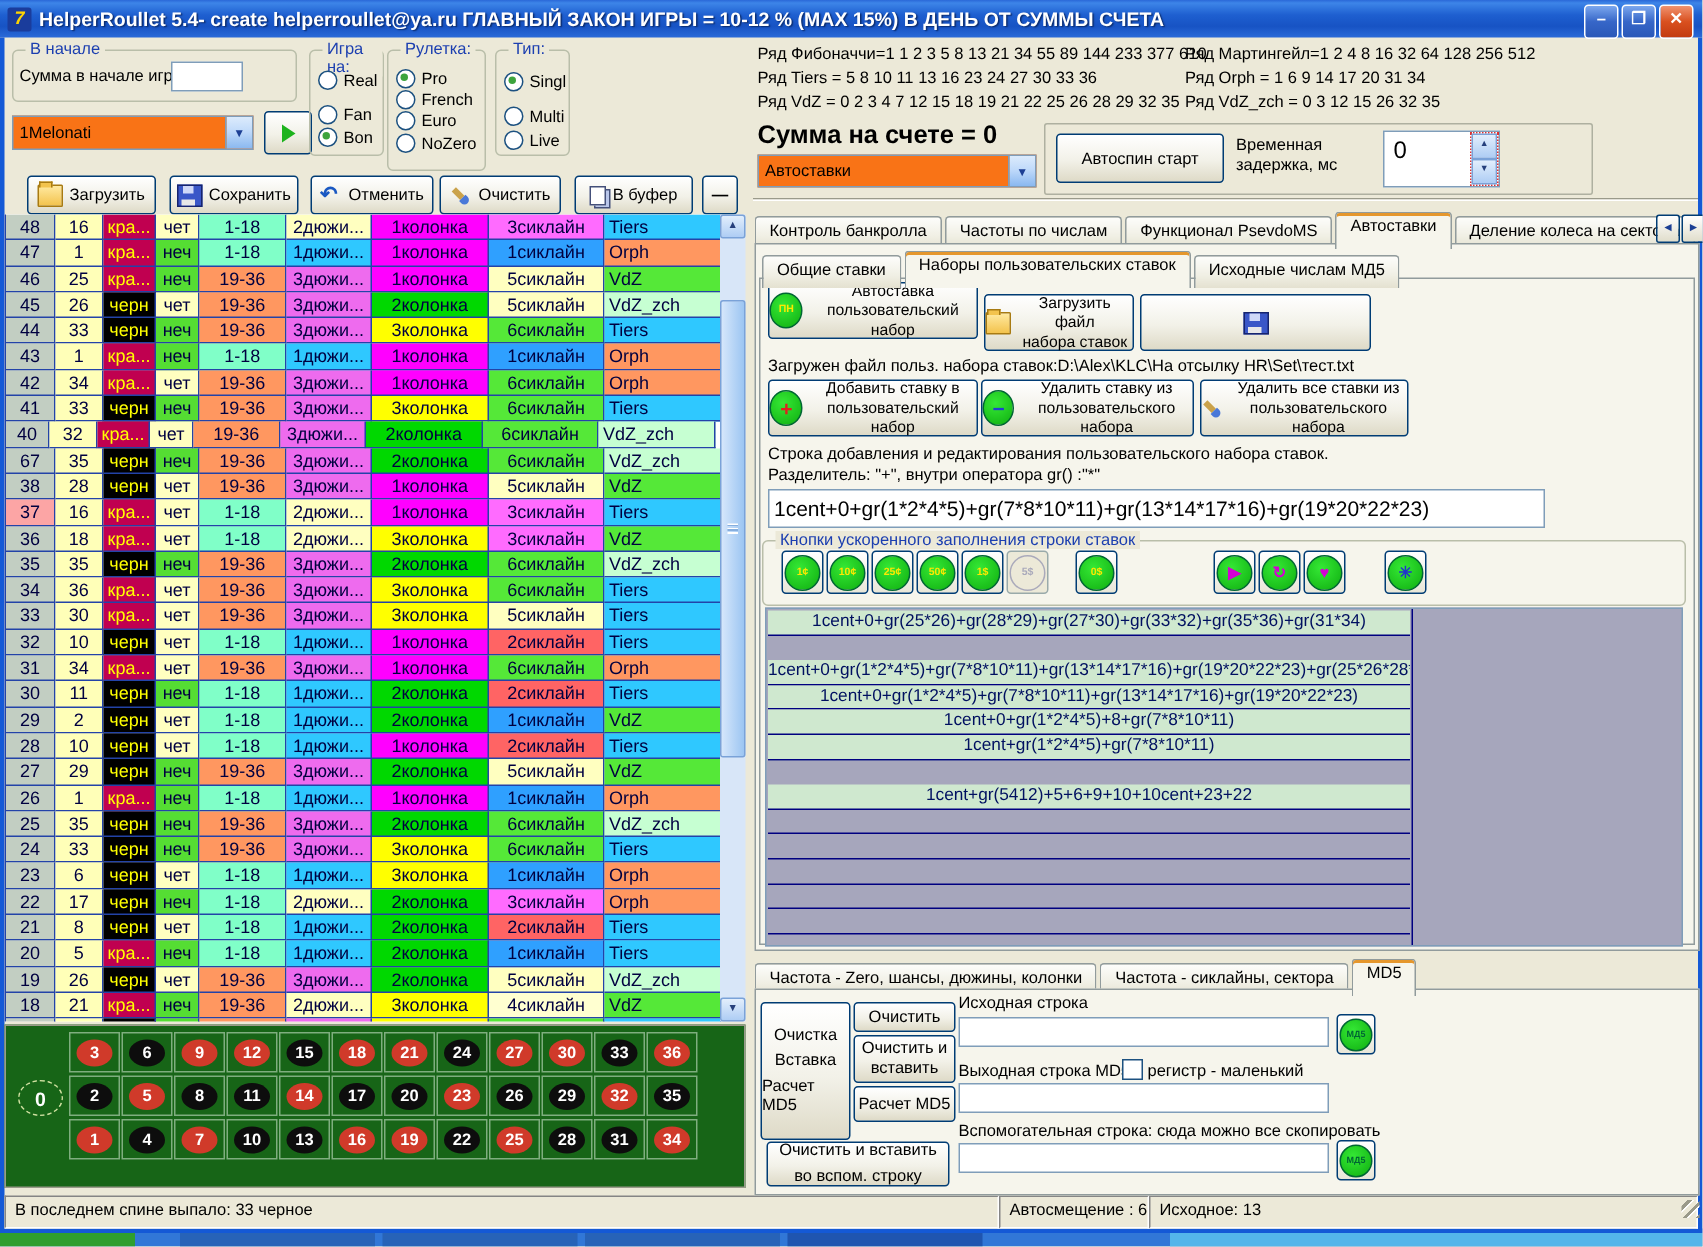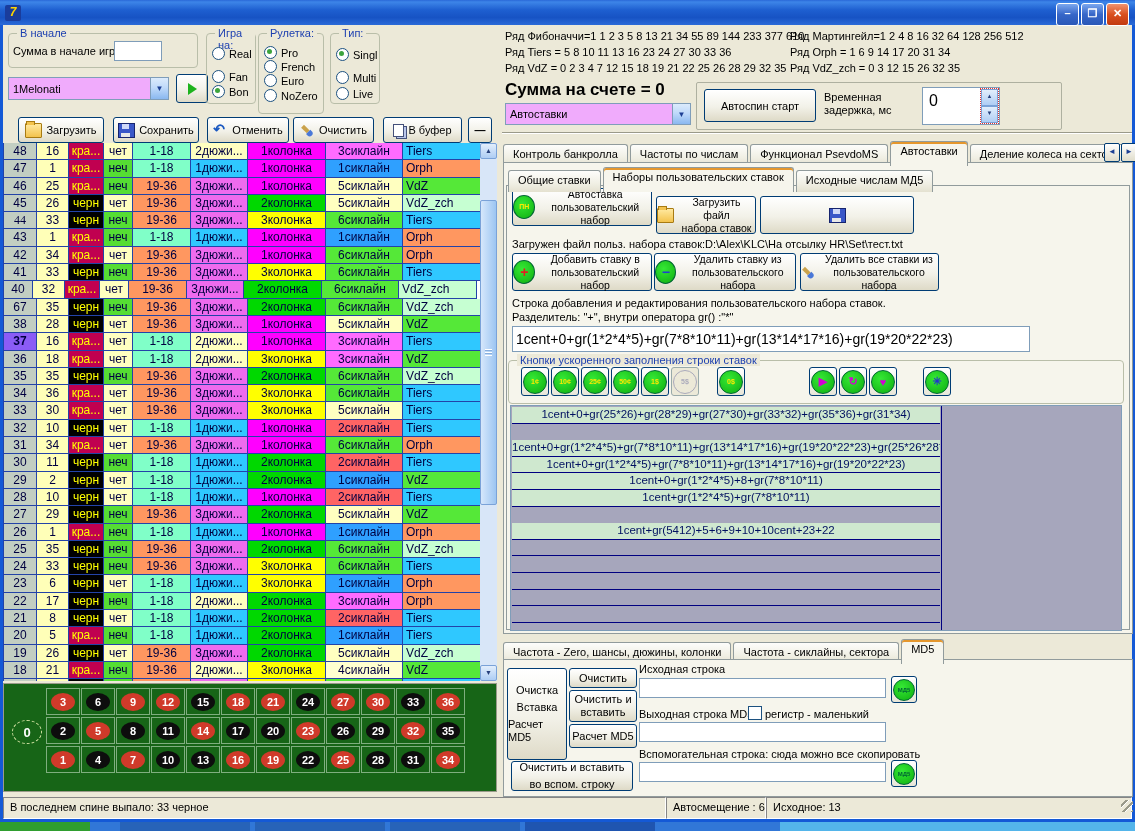--- a/index.html
+++ b/index.html
@@ -20,21 +20,21 @@
     font-size:11px;font-weight:bold;text-align:center;line-height:19px;text-shadow:none;}
   .cap-btn.close{background:linear-gradient(180deg,#f0926f,#d9501f 50%,#c23a10);}
   .win-frame{left:0;top:25px;width:1129px;height:794px;border:3px solid #1459d6;border-top:none;}
   
   .gb{border:1px solid #b9bea9;border-radius:4px;}
   .gb>.gb-title{position:absolute;top:-7px;left:8px;background:#ece9d8;padding:0 3px;color:#1c3fb0;}
   .btn{border:1px solid #003c74;border-radius:3px;background:linear-gradient(180deg,#ffffff,#f2f1e8 55%,#dedac7);
     display:flex;align-items:center;justify-content:center;gap:4px;font-size:11px;color:#000;
     box-shadow:inset 0 1px 0 #fff;}
   .inp{border:1px solid #7f9db9;background:#fff;font-family:"Liberation Sans",sans-serif;font-size:11px;padding:1px 3px;box-sizing:border-box;}
-  .combo{border:1px solid #7f9db9;background:#f0abfc;display:flex;align-items:center;box-sizing:border-box;}
+  .combo{border:1px solid #7f9db9;background:#f97316;display:flex;align-items:center;box-sizing:border-box;}
   .combo .cv{flex:1;padding-left:4px;overflow:hidden;white-space:nowrap;}
   .combo .cb{width:17px;align-self:stretch;border-left:1px solid #7f9db9;
     background:linear-gradient(180deg,#dcebfc,#c0dafa 45%,#8ab8f0);
     color:#1c3f94;font-size:8px;display:flex;align-items:center;justify-content:center;}
   .radio{display:flex;align-items:center;gap:4px;}
   .radio .rdot{width:11px;height:11px;border:1px solid #1c5180;border-radius:50%;background:#fff;position:relative;flex:none;}
   .radio.sel .rdot::after{content:"";position:absolute;left:2px;top:2px;width:5px;height:5px;border-radius:50%;background:#3da43d;}
   .check{width:12px;height:12px;border:1px solid #1c5180;background:#fff;}
   
   .tabstrip{display:flex;align-items:flex-end;gap:2px;}
@@ -115,20 +115,21 @@
   .spinval{flex:1;font-size:16px;padding:4px 0 0 6px;}
   .spinbtns{width:17px;display:flex;flex-direction:column;border:1px dotted #e03030;}
   .spinb{flex:1;border:1px solid #7aa2d8;background:linear-gradient(180deg,#e2eefc,#aecdf4);
     color:#27407c;font-size:6px;text-align:center;line-height:12px;box-sizing:border-box;}
 </style>
 </head>
 <body>
 
 <div class="abs titlebar">
   <div class="app-icon">7</div>
+  <div>HelperRoullet 5.4- create helperroullet@ya.ru ГЛАВНЫЙ ЗАКОН ИГРЫ = 10-12 % (MAX 15%) В ДЕНЬ ОТ СУММЫ СЧЕТА</div>
   <div class="cap-btns">
     <div class="cap-btn">–</div>
     <div class="cap-btn">❒</div>
     <div class="cap-btn close">✕</div>
   </div>
 </div>
 <div class="abs win-frame"></div>
 
 <div class="abs gb" style="left:8px;top:33px;width:188px;height:33px;">
   <div class="gb-title">В начале</div>
@@ -258,21 +259,21 @@
       <div class="hcell" style="width: 32px; background: rgb(255, 255, 184);">26</div>
       <div class="hcell" style="width: 35px; background: rgb(0, 0, 0); color: rgb(255, 255, 0);">черн</div>
       <div class="hcell" style="width: 29px; background: rgb(255, 255, 192);">чет</div>
       <div class="hcell" style="width: 58px; background: rgb(255, 151, 96);">19-36</div>
       <div class="hcell" style="width: 57px; background: rgb(238, 107, 238);">3дюжи...</div>
       <div class="hcell" style="width: 78px; background: rgb(0, 216, 0);">2колонка</div>
       <div class="hcell" style="width: 77px; background: rgb(255, 255, 192);">5сиклайн</div>
       <div class="hcell" style="width: 78px; background: rgb(198, 255, 210); text-align: left; padding-left: 3px;">VdZ_zch</div>
     </div>
     <div class="hrow">
-      <div class="hcell" style="width: 33px; background: rgb(194, 206, 194); font-family: Liberation Serif, serif;">44</div>
+      <div class="hcell" style="width: 33px; background: rgb(194, 206, 194);">44</div>
       <div class="hcell" style="width: 32px; background: rgb(255, 255, 184);">33</div>
       <div class="hcell" style="width: 35px; background: rgb(0, 0, 0); color: rgb(255, 255, 0);">черн</div>
       <div class="hcell" style="width: 29px; background: rgb(85, 221, 51);">неч</div>
       <div class="hcell" style="width: 58px; background: rgb(255, 151, 96);">19-36</div>
       <div class="hcell" style="width: 57px; background: rgb(238, 107, 238);">3дюжи...</div>
       <div class="hcell" style="width: 78px; background: rgb(255, 255, 0);">3колонка</div>
       <div class="hcell" style="width: 77px; background: rgb(85, 232, 56);">6сиклайн</div>
       <div class="hcell" style="width: 78px; background: rgb(47, 200, 255); text-align: left; padding-left: 3px;">Tiers</div>
     </div>
     <div class="hrow">
@@ -335,21 +336,21 @@
       <div class="hcell" style="width: 32px; background: rgb(255, 255, 184);">28</div>
       <div class="hcell" style="width: 35px; background: rgb(0, 0, 0); color: rgb(255, 255, 0);">черн</div>
       <div class="hcell" style="width: 29px; background: rgb(255, 255, 192);">чет</div>
       <div class="hcell" style="width: 58px; background: rgb(255, 151, 96);">19-36</div>
       <div class="hcell" style="width: 57px; background: rgb(238, 107, 238);">3дюжи...</div>
       <div class="hcell" style="width: 78px; background: rgb(255, 0, 255);">1колонка</div>
       <div class="hcell" style="width: 77px; background: rgb(255, 255, 192);">5сиклайн</div>
       <div class="hcell" style="width: 78px; background: rgb(85, 232, 56); text-align: left; padding-left: 3px;">VdZ</div>
     </div>
     <div class="hrow">
-      <div class="hcell" style="width: 33px; background: #8b5cf6; font-weight: bold;">37</div>
+      <div class="hcell" style="width: 33px; background: #fca5a5;">37</div>
       <div class="hcell" style="width: 32px; background: rgb(255, 255, 184);">16</div>
       <div class="hcell" style="width: 35px; background: rgb(192, 0, 80); color: rgb(255, 255, 0);">кра...</div>
       <div class="hcell" style="width: 29px; background: rgb(255, 255, 192);">чет</div>
       <div class="hcell" style="width: 58px; background: rgb(128, 255, 200);">1-18</div>
       <div class="hcell" style="width: 57px; background: rgb(255, 255, 192);">2дюжи...</div>
       <div class="hcell" style="width: 78px; background: rgb(255, 0, 255);">1колонка</div>
       <div class="hcell" style="width: 77px; background: rgb(255, 107, 255);">3сиклайн</div>
       <div class="hcell" style="width: 78px; background: rgb(47, 200, 255); text-align: left; padding-left: 3px;">Tiers</div>
     </div>
     <div class="hrow">

